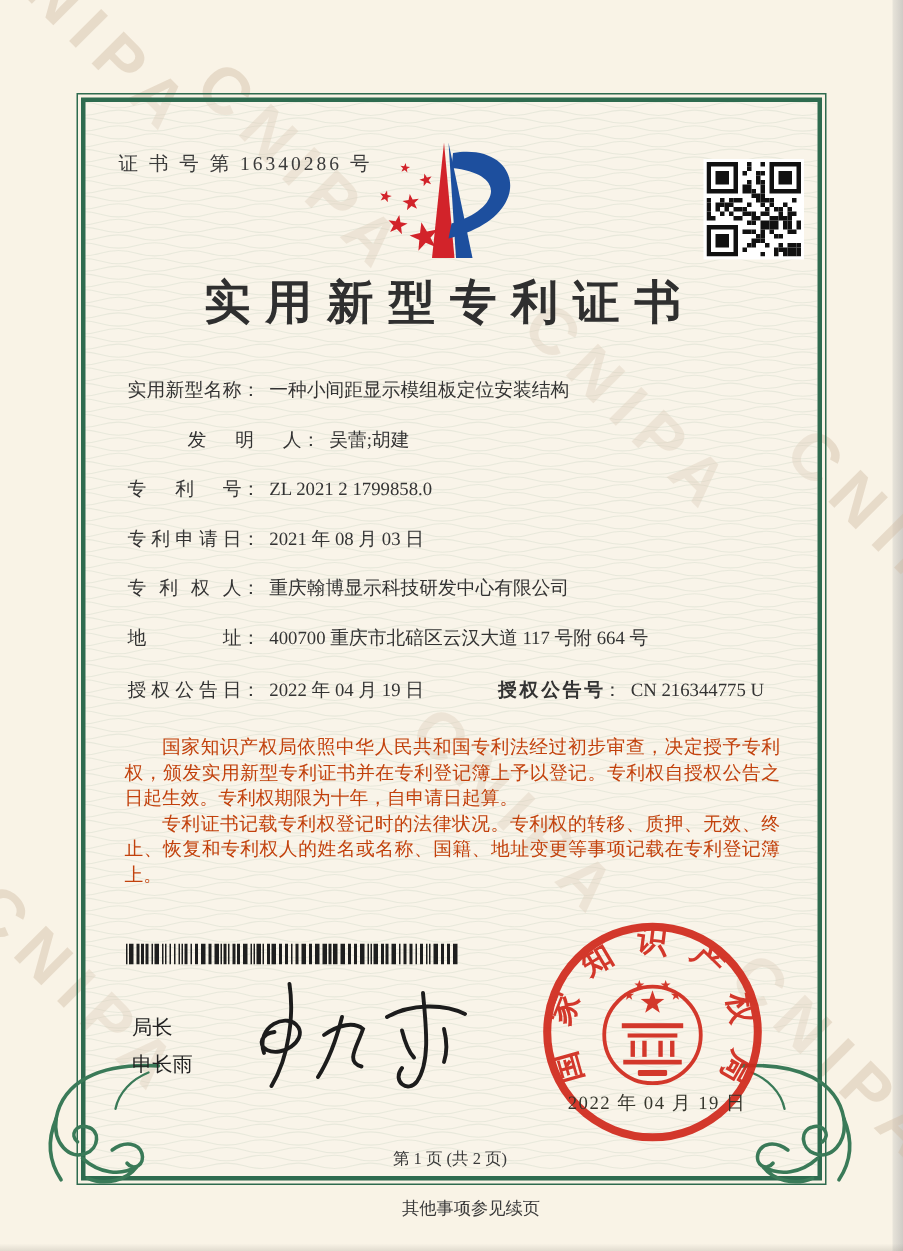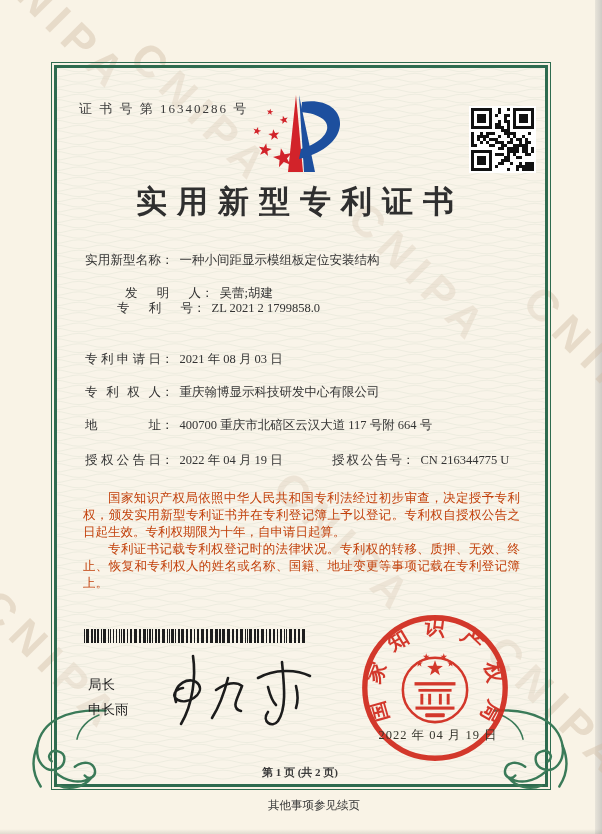--- a/index.html
+++ b/index.html
@@ -26,35 +26,35 @@
   .guilloche{position:absolute; left:55px; top:66px; width:490px; height:718px; z-index:0;}
   .flourish{position:absolute; z-index:3;}
   .content{position:absolute; inset:0; z-index:4;}
   .cert-no{position:absolute; left:79px; top:100px; font-size:13px; letter-spacing:2px; color:#3b3b3b;}
   .logo{position:absolute; left:243px; top:90px; width:120px; height:90px;}
   .qr{position:absolute; left:469px; top:106px; width:63px; height:63px; background:#fff; padding:2px;}
   .title{position:absolute; left:51px; top:181px; width:498px; text-align:center;
     font-size:31px; font-weight:bold; letter-spacing:10px; color:#2f2f2f;}
   .frow{position:absolute; left:85px; width:445px; font-size:12.5px; color:#333; white-space:nowrap;}
   .flabel{display:inline-block; width:76px; text-align:justify; text-align-last:justify; vertical-align:bottom;}
-  .flabel2{display:inline-block; width:70px; text-align:justify; text-align-last:justify; vertical-align:bottom;}
+  .flabel2{display:inline-block; width:70px; text-align:justify; text-align-last:justify; vertical-align:bottom;font-weight:bold;}
   .fsep{display:inline-block; margin-right:6px;}
   .fpair2{position:absolute; left:247px; top:0;}
   .notes{position:absolute; left:83px; top:490px; width:437px; font-size:12.5px;
     line-height:17px; text-align:justify; color:#c2410c;}
   .notes p{margin:0; text-indent:2em;}
   .barcode{position:absolute; left:84px; top:629px; width:224px; height:14px;}
   .signer{position:absolute; left:88px; top:672px; font-size:13.5px; line-height:25px; color:#222;
     font-family:"Liberation Sans","DejaVu Sans",sans-serif;}
   .signature{position:absolute; left:148px; top:650px; width:178px; height:80px;}
   .seal{position:absolute; left:357px; top:610px; width:156px; height:156px; opacity:0.93;
     mix-blend-mode:multiply;}
   .seal-date{position:absolute; left:352px; top:727px; width:172px; text-align:center;
     font-size:12.5px; letter-spacing:1px; color:#35352c; z-index:5; font-weight:500;}
-  .page-no{position:absolute; left:51px; top:765px; width:498px; text-align:center; font-size:11px; color:#3a3a3a;font-weight:bold;}
+  .page-no{position:absolute; left:51px; top:765px; width:498px; text-align:center; font-size:11px; color:#3a3a3a;}
   .continuation{position:absolute; left:0; top:798px; width:602px; text-align:center; font-size:11.5px; color:#3a3a3a;margin-left:13px;}
 </style>
 </head>
 <body>
 
 <div class="page">
 
   <svg class="guilloche" id="guilloche">
       <path d="M-12 4.0 m-24 0 q12 3.6 24 0 q12 -3.6 24 0 q12 3.6 24 0 q12 -3.6 24 0 q12 3.6 24 0 q12 -3.6 24 0 q12 3.6 24 0 q12 -3.6 24 0 q12 3.6 24 0 q12 -3.6 24 0 q12 3.6 24 0 q12 -3.6 24 0 q12 3.6 24 0 q12 -3.6 24 0 q12 3.6 24 0 q12 -3.6 24 0 q12 3.6 24 0 q12 -3.6 24 0 q12 3.6 24 0 q12 -3.6 24 0 q12 3.6 24 0 q12 -3.6 24 0 q12 3.6 24 0 q12 -3.6 24 0 q12 3.6 24 0 q12 -3.6 24 0" fill="none" stroke="rgba(130,165,140,0.22)" stroke-width="0.7"></path>
       <path d="M-12 9.2 m0 0 q12 3.6 24 0 q12 -3.6 24 0 q12 3.6 24 0 q12 -3.6 24 0 q12 3.6 24 0 q12 -3.6 24 0 q12 3.6 24 0 q12 -3.6 24 0 q12 3.6 24 0 q12 -3.6 24 0 q12 3.6 24 0 q12 -3.6 24 0 q12 3.6 24 0 q12 -3.6 24 0 q12 3.6 24 0 q12 -3.6 24 0 q12 3.6 24 0 q12 -3.6 24 0 q12 3.6 24 0 q12 -3.6 24 0 q12 3.6 24 0 q12 -3.6 24 0 q12 3.6 24 0 q12 -3.6 24 0 q12 3.6 24 0 q12 -3.6 24 0" fill="none" stroke="rgba(130,165,140,0.22)" stroke-width="0.7"></path>
@@ -382,21 +382,21 @@
       </svg>
 
     <div class="title">实用新型专利证书</div>
 
     <div class="frow" style="top:252px;">
       <span class="flabel">实用新型名称</span><span class="fsep">：</span><span>一种小间距显示模组板定位安装结构</span>
     </div>
     <div class="frow" style="top:285px;margin-left:40px;">
       <span class="flabel">发明人</span><span class="fsep">：</span><span>吴蕾;胡建</span>
     </div>
-    <div class="frow" style="top:300px;margin-left:32px;">
+    <div class="frow" style="top:318px;">
       <span class="flabel">专利号</span><span class="fsep">：</span><span>ZL 2021 2 1799858.0</span>
     </div>
     <div class="frow" style="top:351px;">
       <span class="flabel">专利申请日</span><span class="fsep">：</span><span>2021 年 08 月 03 日</span>
     </div>
     <div class="frow" style="top:384px;">
       <span class="flabel">专利权人</span><span class="fsep">：</span><span>重庆翰博显示科技研发中心有限公司</span>
     </div>
     <div class="frow" style="top:417px;">
       <span class="flabel">地址</span><span class="fsep">：</span><span>400700 重庆市北碚区云汉大道 117 号附 664 号</span>

